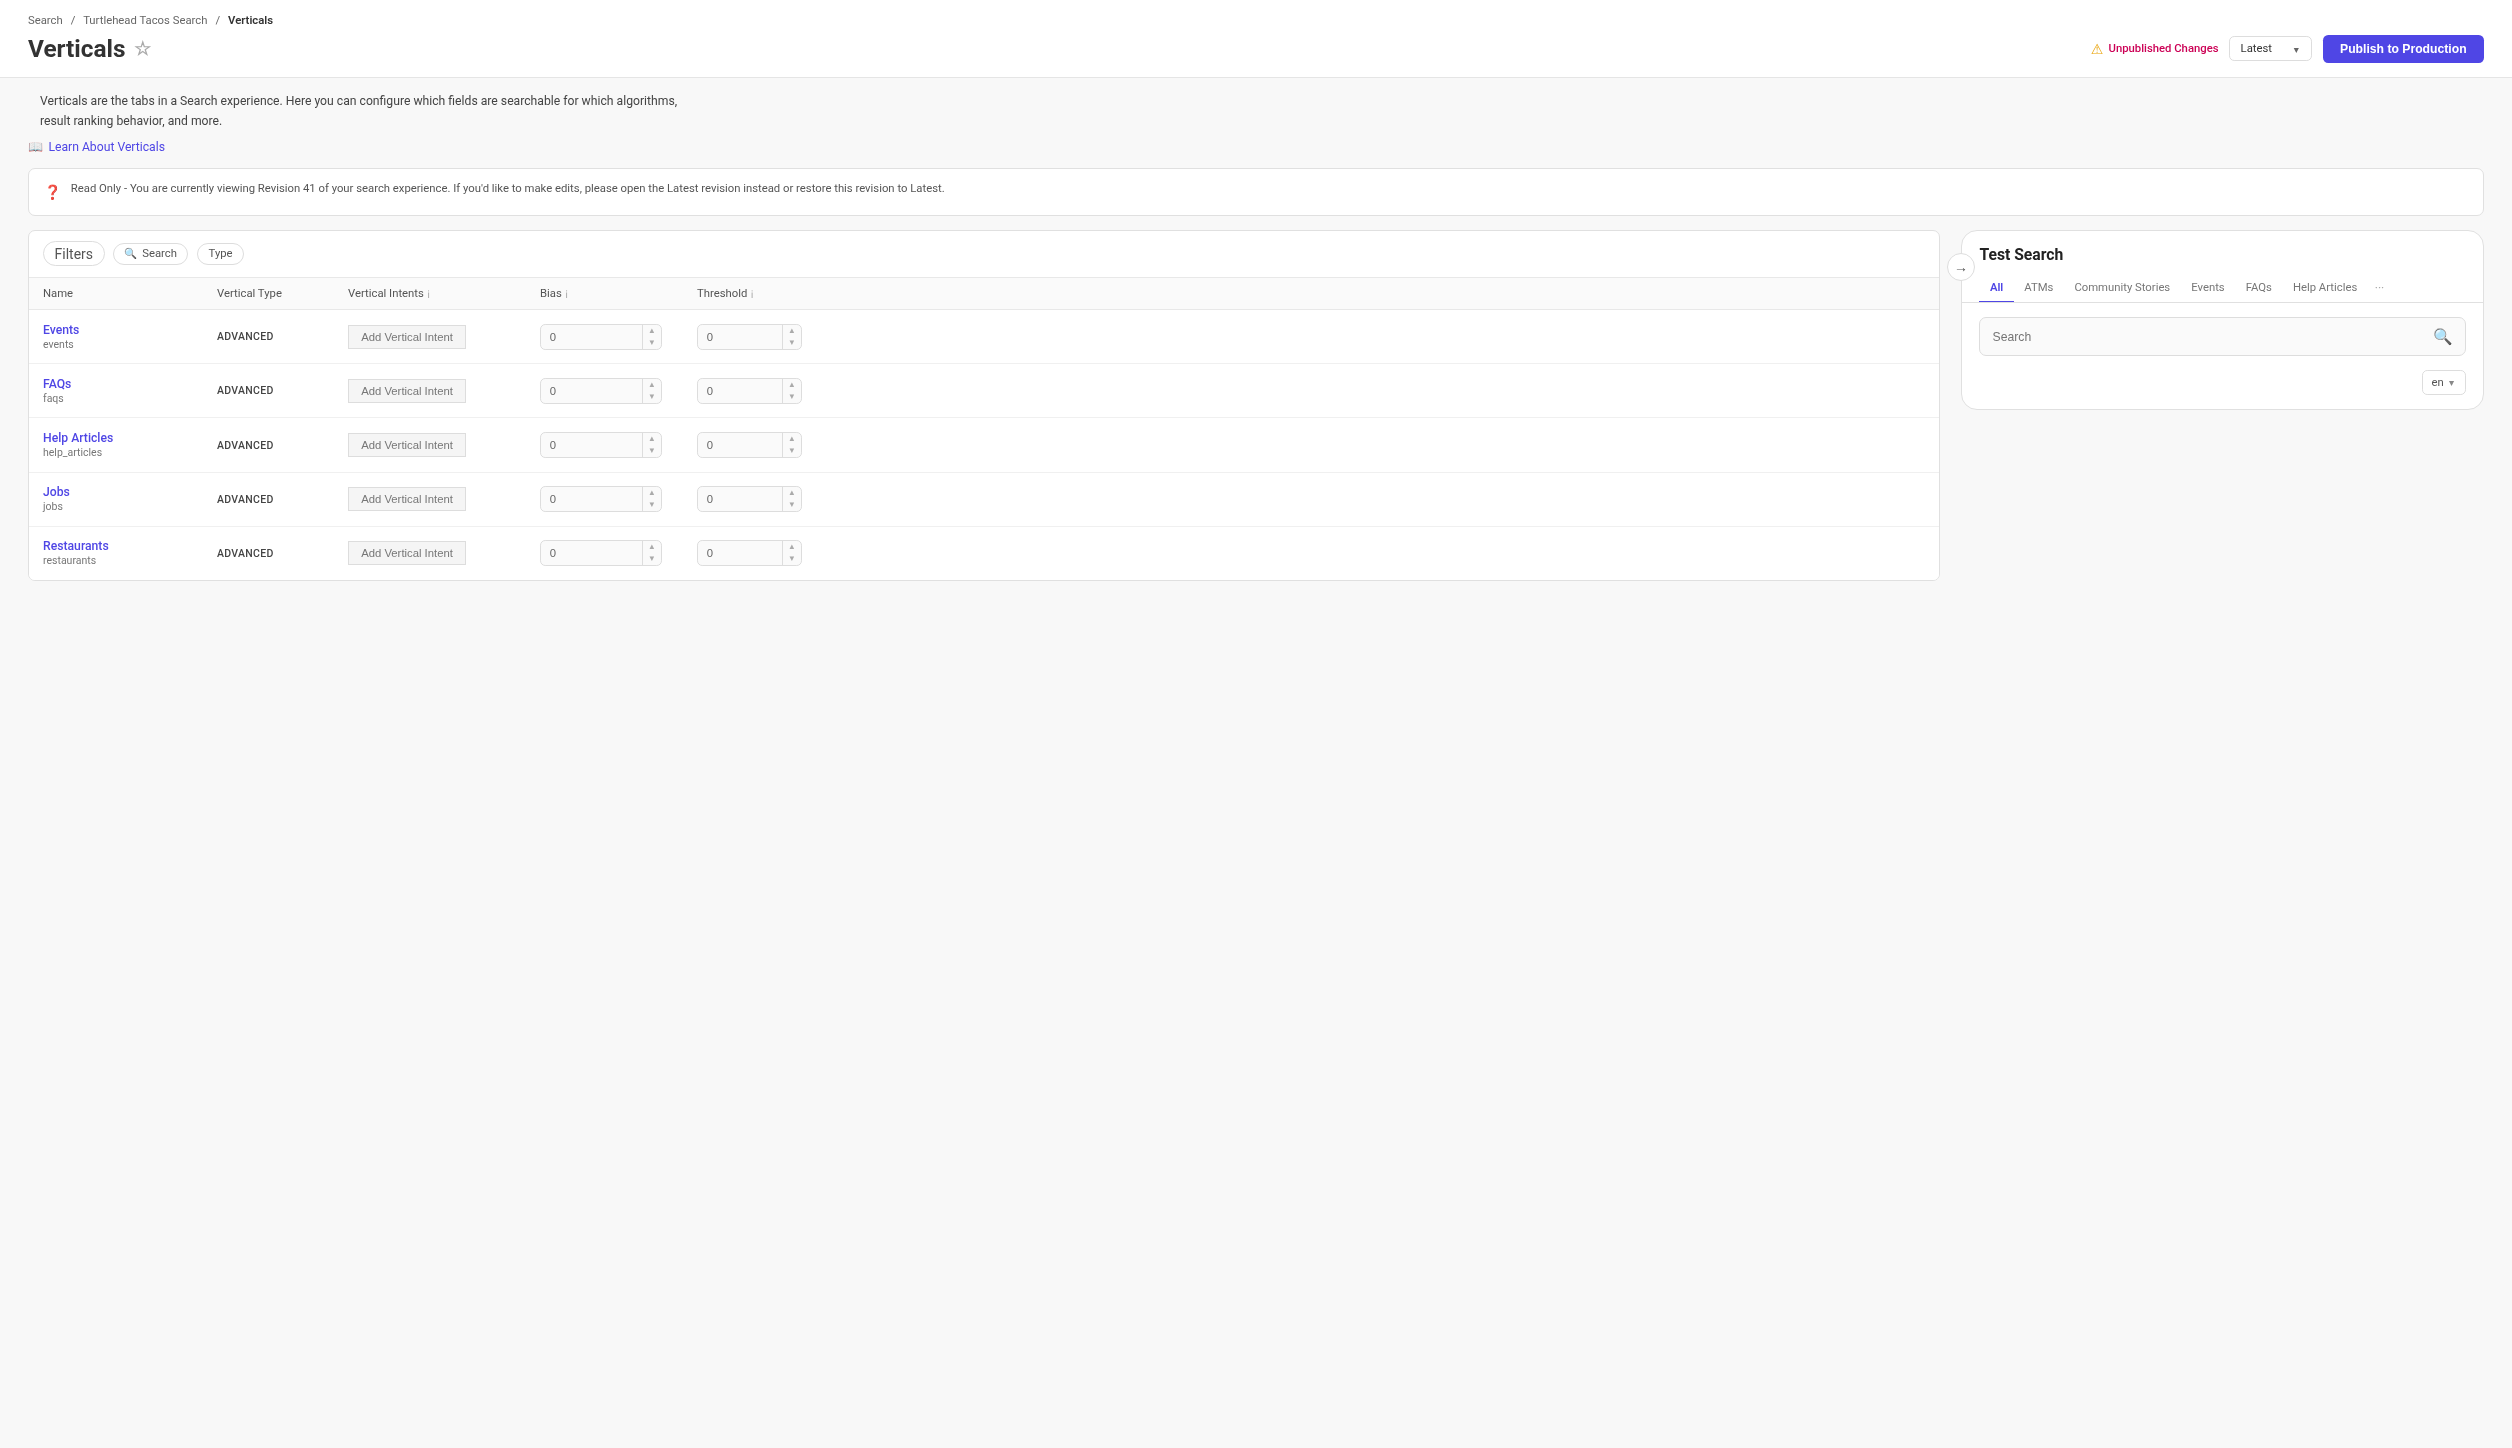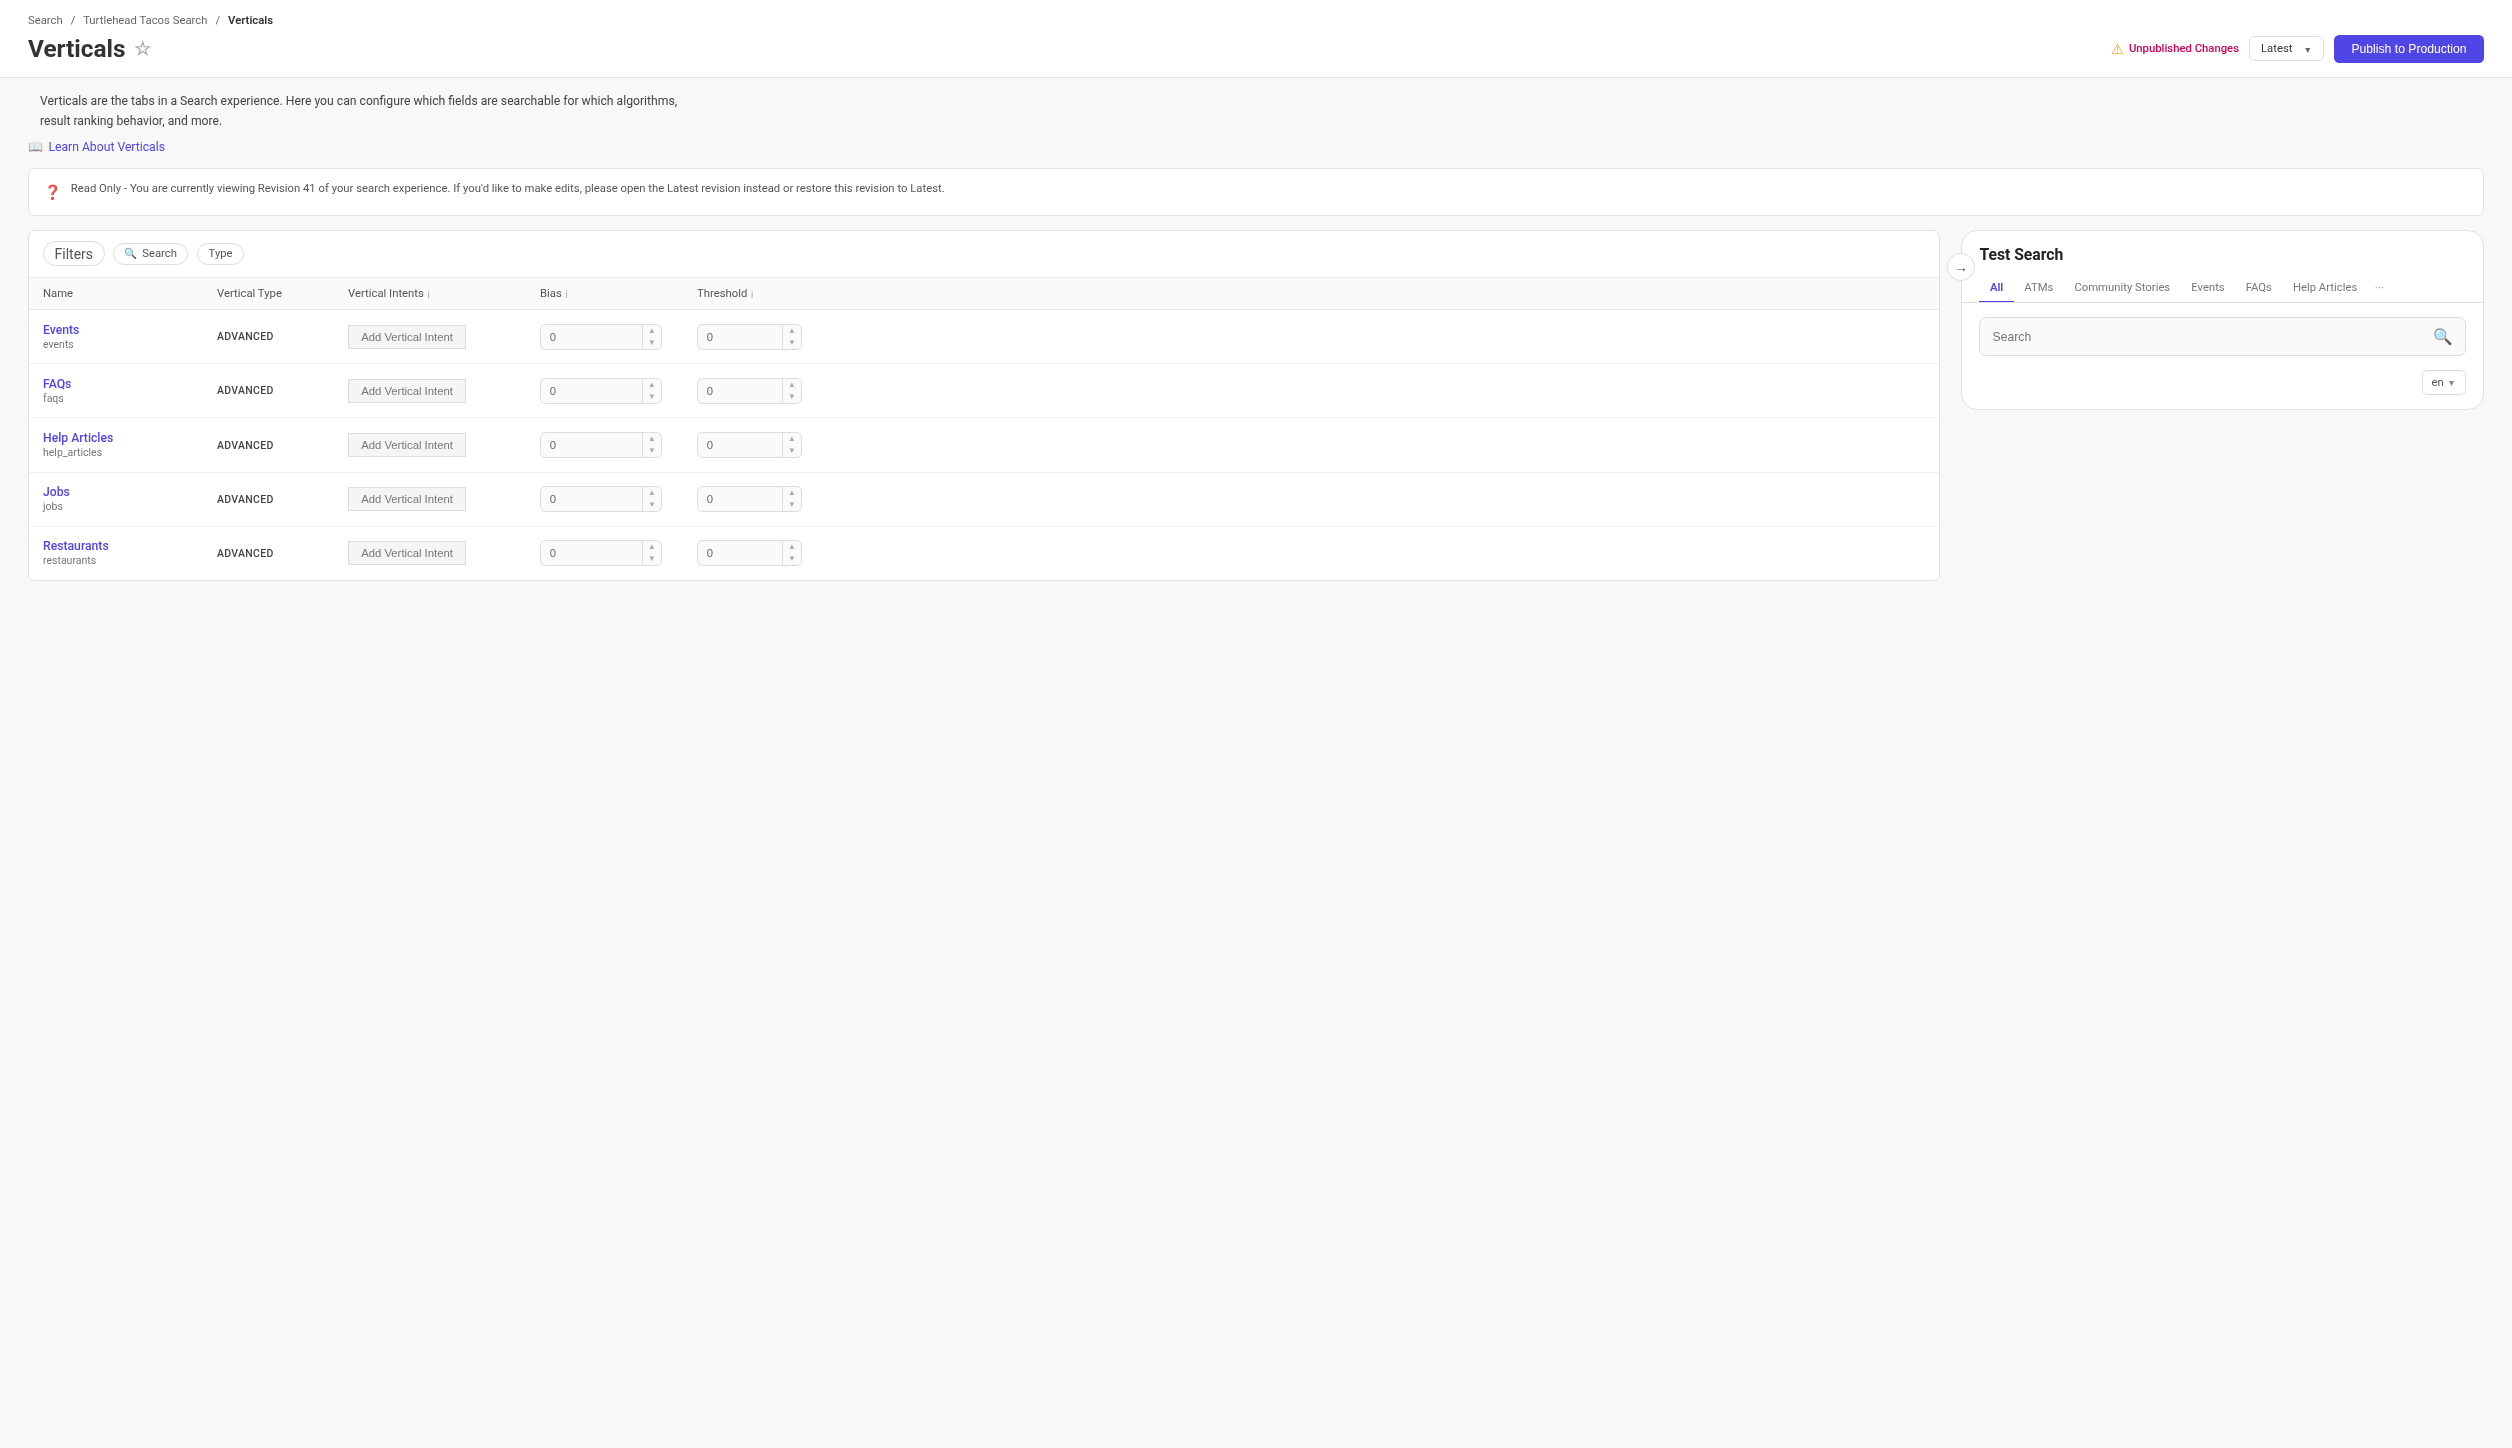--- a/index.html
+++ b/index.html
@@ -12,24 +12,24 @@
     .breadcrumb .current { font-weight: 600; color: #333; }
 
     .title-row { display: flex; align-items: center; justify-content: space-between; }
     .page-title { font-size: 24.4px; font-weight: 700; display: flex; align-items: center; gap: 8.7px; }
     .star-icon { color: #aaa; cursor: pointer; font-size: 19px; }
 
     .title-actions { display: flex; align-items: center; gap: 10.5px; }
     .unpublished-badge { display: flex; align-items: center; gap: 5.2px; color: #c05; font-size: 11.3px; font-weight: 500; }
     .unpublished-badge .warning-icon { color: #e8a000; font-size: 14px; }
 
-    .version-dropdown { display: flex; align-items: flex-end; gap: 11px; border: 0.9px solid #ddd; border-radius: 5.2px; padding: 5.2px 10.5px; background: #fff; cursor: pointer; font-size: 11.3px; color: #333; }
+    .version-dropdown { display: flex; align-items: flex-end; gap: 20px; border: 0.9px solid #ddd; border-radius: 5.2px; padding: 5.2px 10.5px; background: #fff; cursor: pointer; font-size: 11.3px; color: #333; }
     .version-dropdown .chevron { font-size: 8.7px; color: #666; }
 
-    .publish-btn { background: #4f46e5; color: #fff; border: none; border-radius: 5.2px; padding: 7px 17.4px; font-size: 12.2px; font-weight: 400; cursor: pointer; }
+    .publish-btn { background: #4f46e5; color: #fff; border: none; border-radius: 5.2px; padding: 7px 17.4px; font-size: 12.2px; font-weight: 700; cursor: pointer; }
 
     .description { padding: 14px 28px 0; font-size: 12.2px; color: #444; line-height: 1.6; max-width: 715px; margin-left: 12px; }
     .learn-link { display: inline-flex; align-items: center; gap: 5.2px; color: #4f46e5; text-decoration: none; font-size: 12.2px; margin-top: 8.7px; padding: 0 28px; }
     .learn-link .book-icon { font-size: 12.2px; }
 
     .notice-bar { margin: 14px 28px; background: #fff; border: 0.9px solid #e0e0e0; border-radius: 7px; padding: 12.2px 15.7px; display: flex; align-items: flex-start; gap: 8.7px; color: #555; font-size: 11.3px; line-height: 1.5; }
     .notice-bar .info-icon { color: #888; font-size: 14px; flex-shrink: 0; margin-top: 0.9px; }
 
     .main-content { display: flex; gap: 0; margin: 0 28px; }
 

